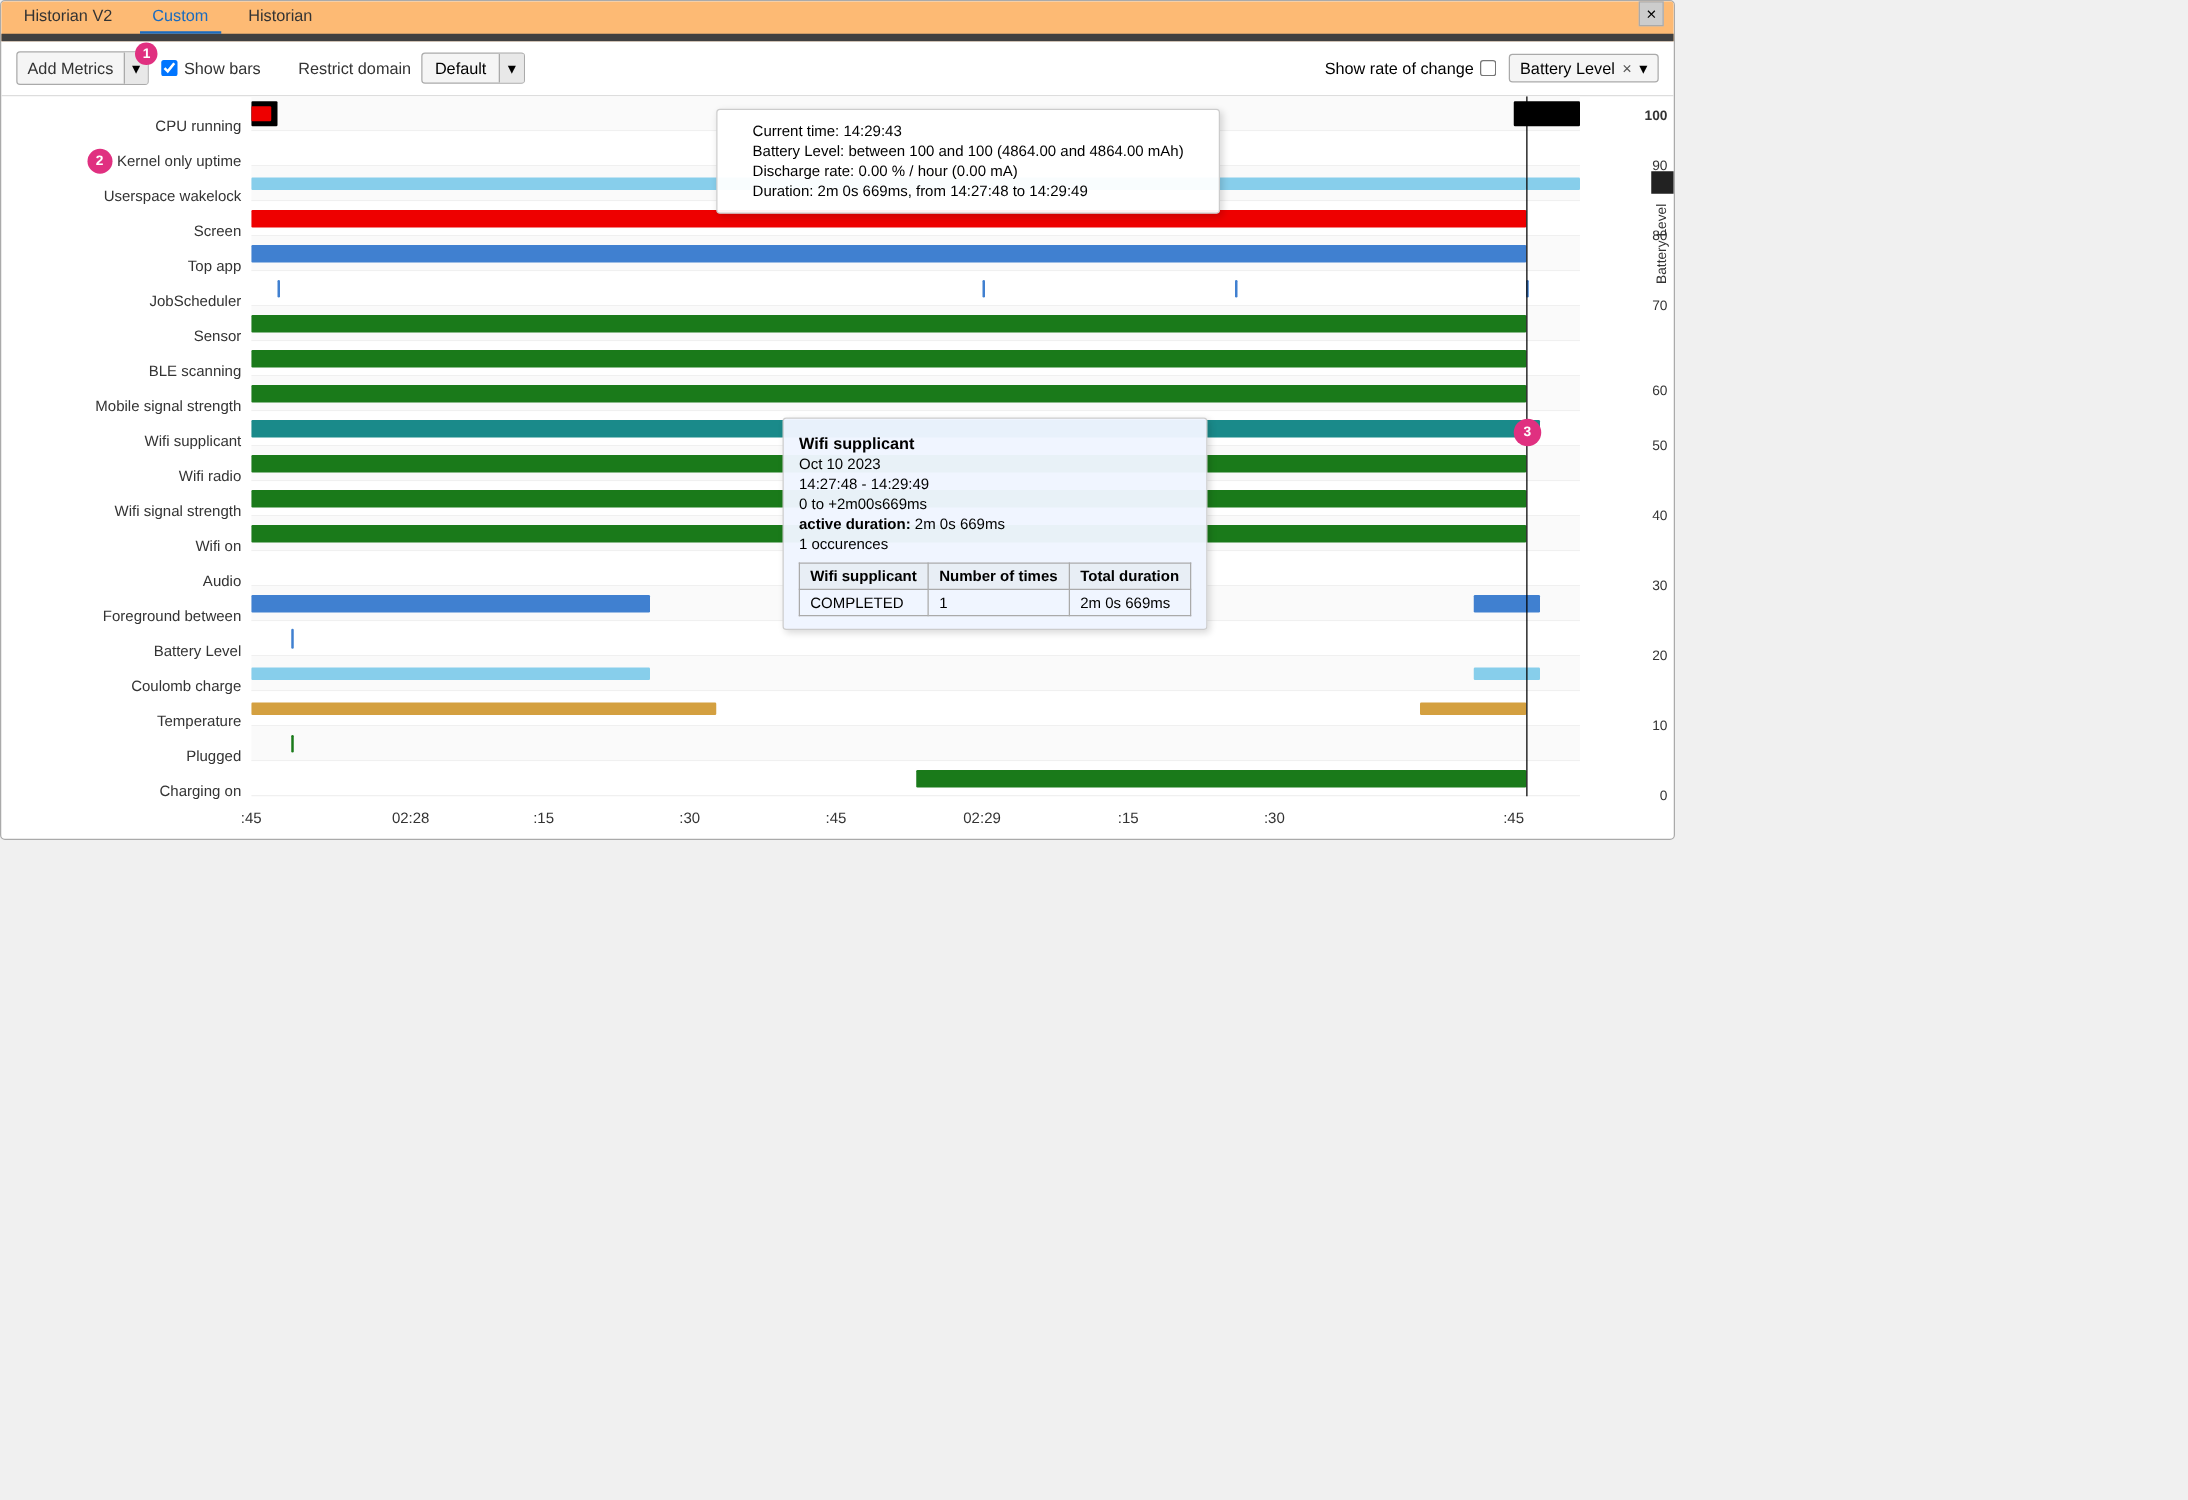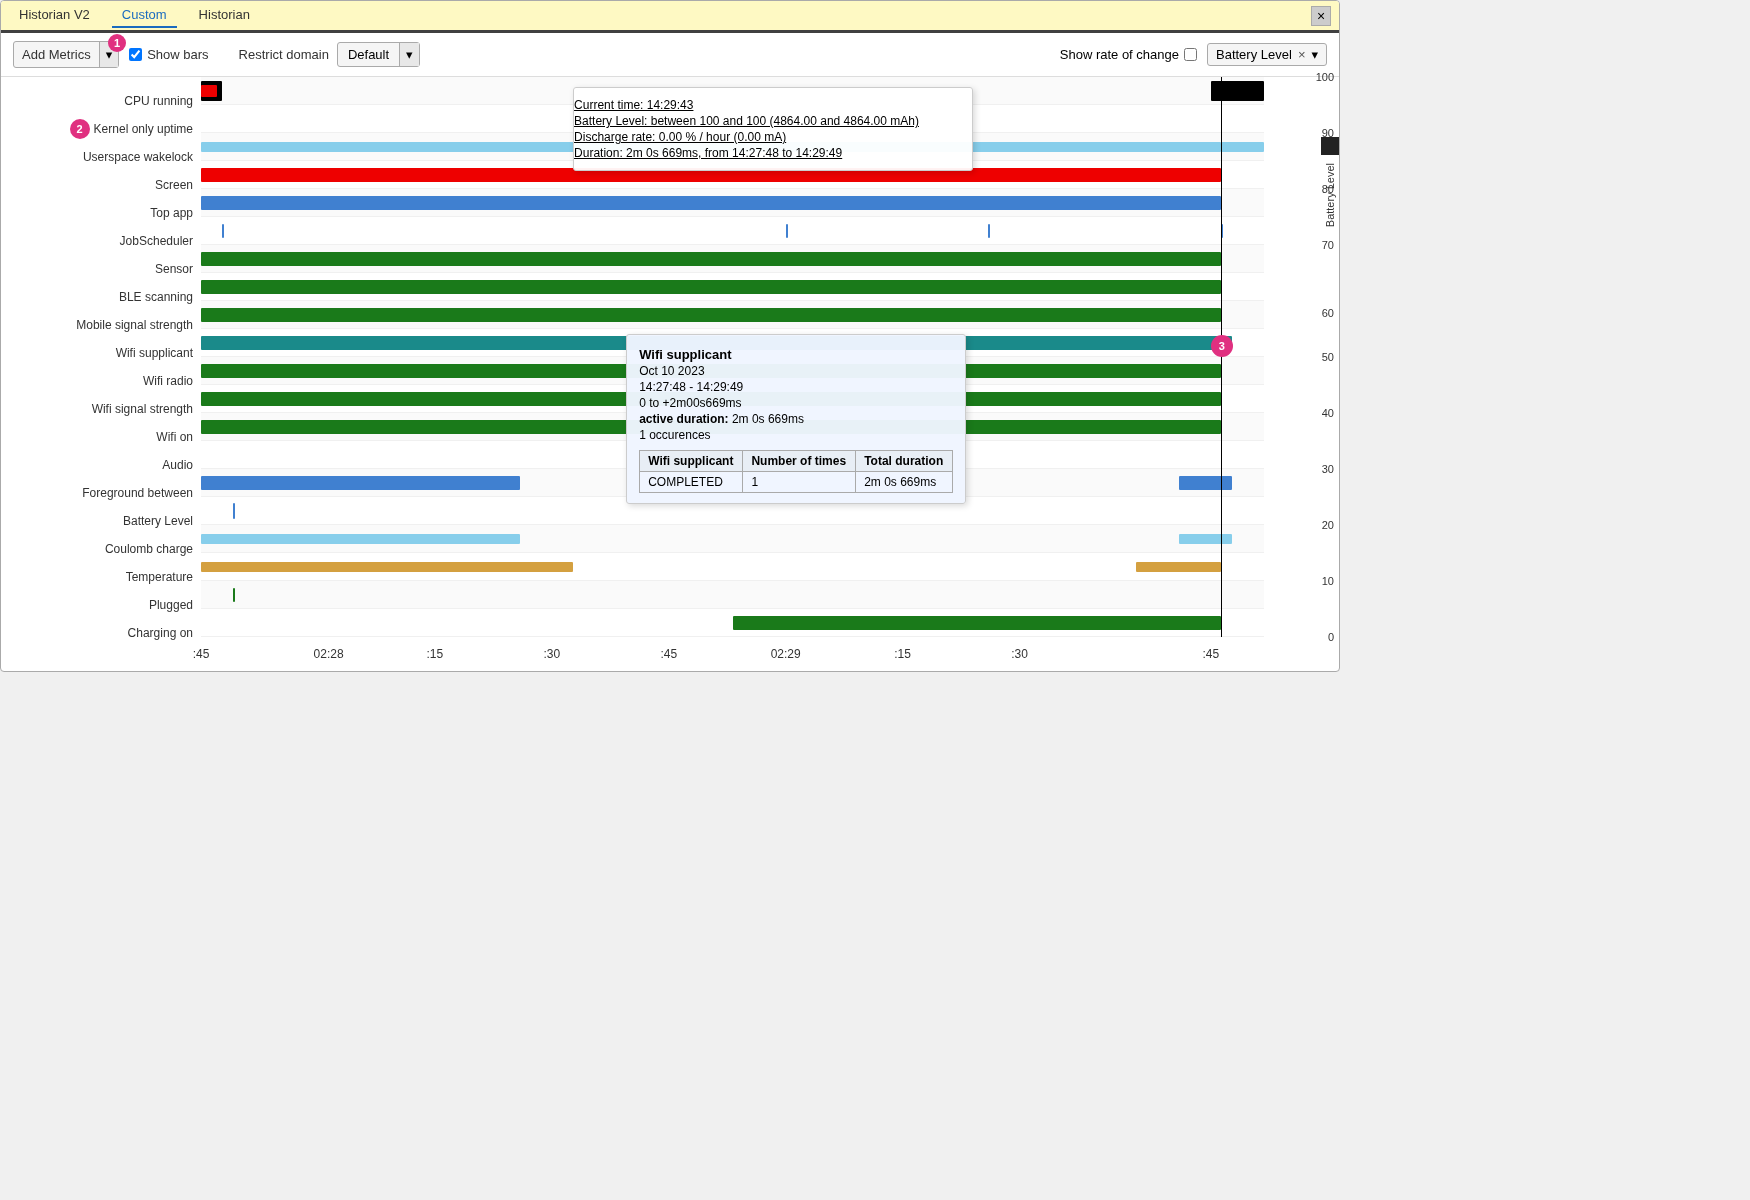--- a/index.html
+++ b/index.html
@@ -9,23 +9,22 @@
       width: 1340px;
       background: #fff;
       border: 1px solid #aaa;
       border-radius: 4px;
       overflow: hidden;
       position: relative;
     }
     
     .titlebar {
       display: flex;
-      align-items: center;
-      background: #fef9c3;
-      border-bottom: 3px solid #404040;
+      background: #fdba74;
+      border-bottom: 6px solid #404040;
       padding: 0 8px;
       height: 32px;
       gap: 12px;
     }
     
     .titlebar-tab {
       padding: 4px 10px;
       font-size: 13px;
       cursor: pointer;
       color: #333;
@@ -192,26 +191,25 @@
       width: 1px;
       background: #000;
       z-index: 10;
     }
     
     .tooltip-upper {
       position: absolute;
       background: rgba(255,255,255,0.95);
       border: 1px solid #ccc;
       border-radius: 3px;
-      padding: 8px 0;
+      padding: 8px 28px;
       font-size: 12px;
       z-index: 20;
       min-width: 400px;
       box-shadow: 2px 2px 6px rgba(0,0,0,0.15);
-      text-decoration: underline;
     }
     .tooltip-upper p { margin: 2px 0; }
     
     .tooltip-lower {
       position: absolute;
       background: rgba(240,245,255,0.97);
       border: 1px solid #ccc;
       border-radius: 3px;
       padding: 10px 12px;
       font-size: 12px;
@@ -472,21 +470,21 @@
               </tr>
             </tbody>
           </table>
       </div>
 
       <div id="badge3" style="position: absolute; z-index: 15; background: rgb(224, 48, 128); color: white; border-radius: 50%; width: 22px; height: 22px; display: flex; align-items: center; justify-content: center; font-size: 11px; font-weight: bold; left: 95%; top: 258px;">3</div>
     </div>
 
     <div style="width:75px; position:relative; flex-shrink:0;">
       <div id="y-axis-container" style="position: relative; padding-top: 0px; height: 560px;">
-          <div class="y-tick" style="top: 0px;">100</div>
+          <div class="y-tick" style="top: 16px; font-weight: bold;">100</div>
           <div class="y-tick" style="top: 56px;">90</div>
           <div class="y-tick" style="top: 112px;">80</div>
           <div class="y-tick" style="top: 168px;">70</div>
           <div class="y-tick" style="top: 236px;">60</div>
           <div class="y-tick" style="top: 280px;">50</div>
           <div class="y-tick" style="top: 336px;">40</div>
           <div class="y-tick" style="top: 392px;">30</div>
           <div class="y-tick" style="top: 448px;">20</div>
           <div class="y-tick" style="top: 504px;">10</div>
           <div class="y-tick" style="top: 560px;">0</div>

